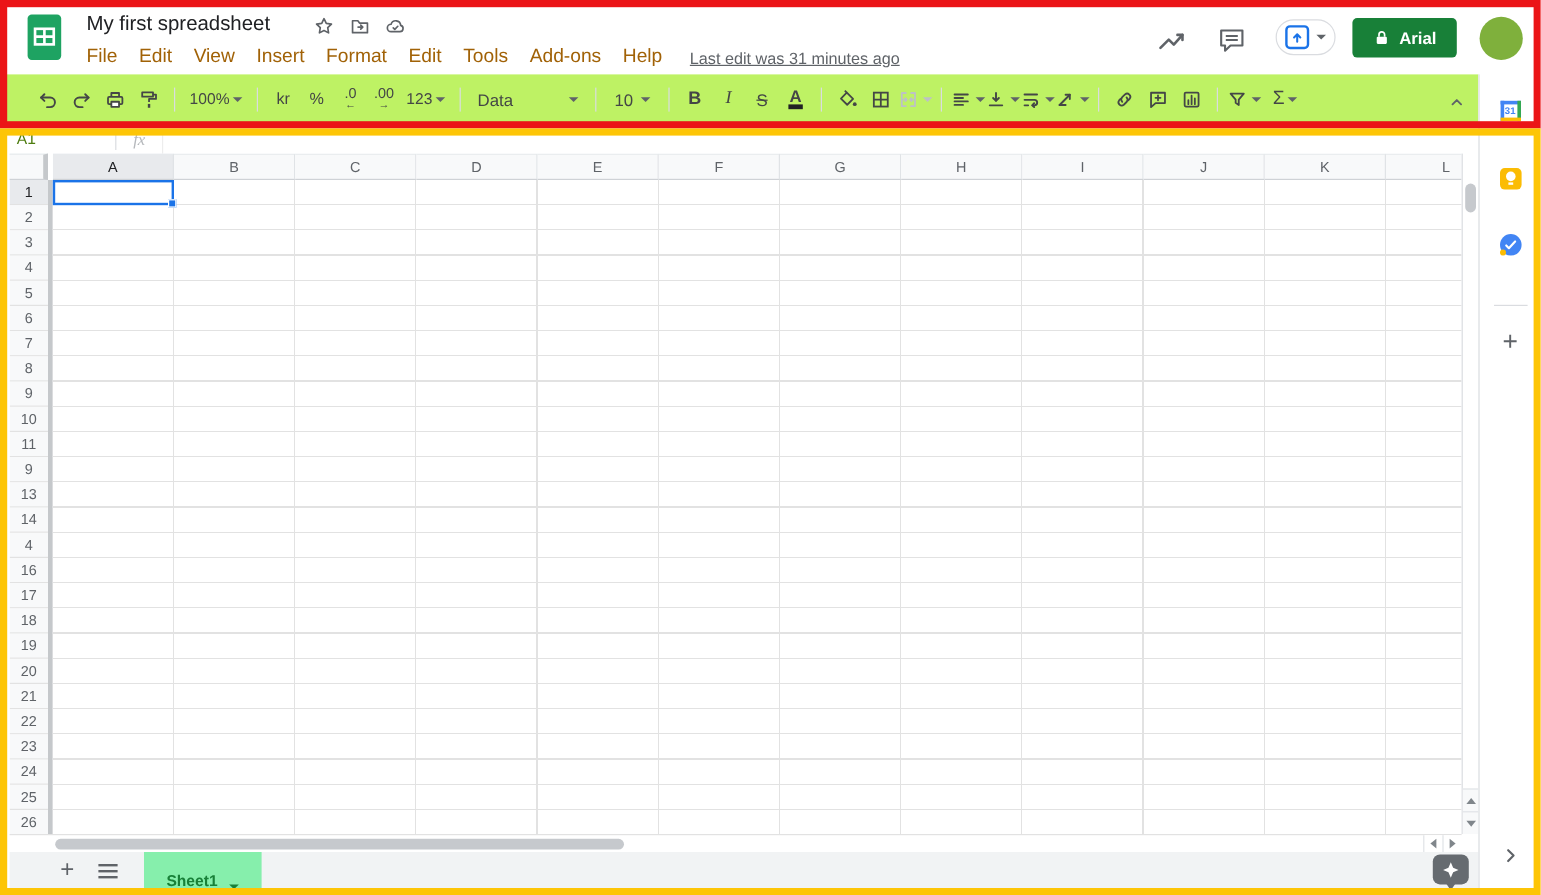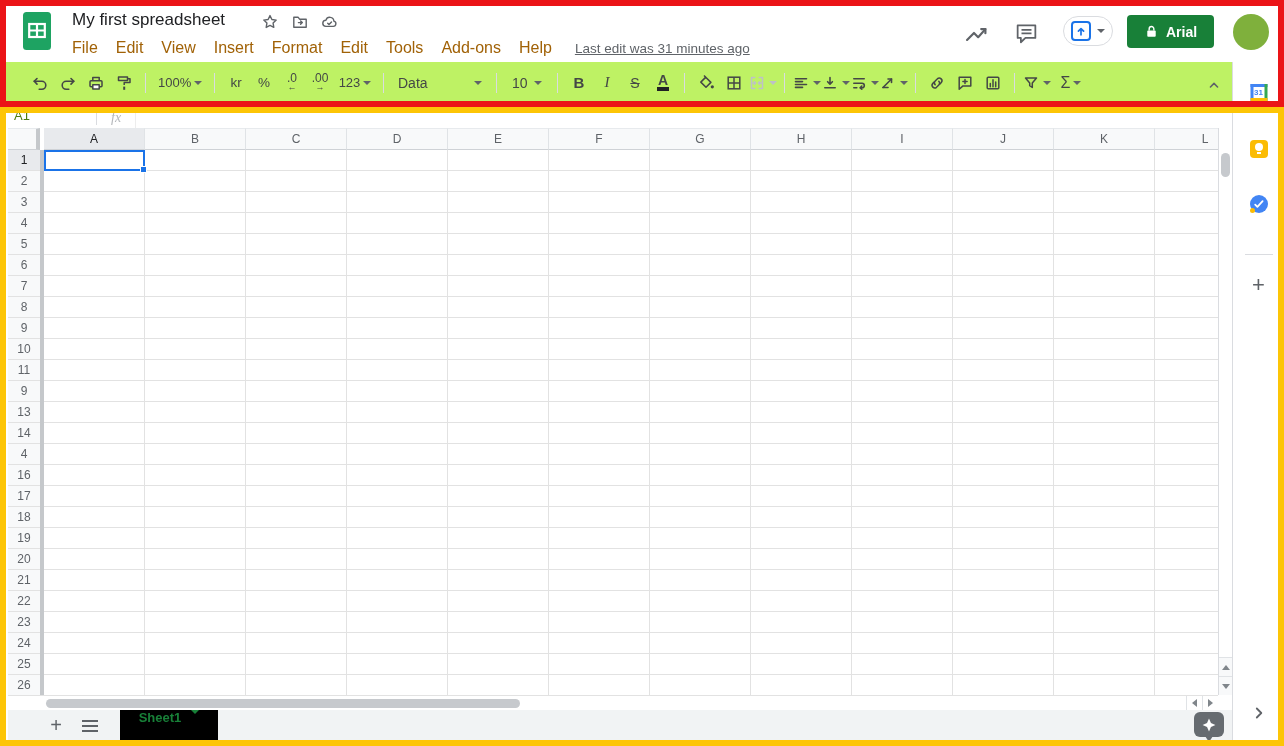--- a/index.html
+++ b/index.html
@@ -100,21 +100,21 @@
   .h-left { left:1178px; } .h-right { left:1194px; }
 
   
   .bottombar { position:absolute; left:8px; top:710px; width:1224px; height:31px; background:#f1f3f4;
                display:flex; align-items:center; }
   .bb-btn { width:28px; height:28px; display:flex; align-items:center; justify-content:center; color:#444746; cursor:pointer; }
   .add-sheet { margin-left:34px; font-size:20px; color:#5f6368; }
   .all-sheets { margin-left:6px; }
   .hamb { width:16px; height:12px; border-top:2px solid #5f6368; border-bottom:2px solid #5f6368; position:relative; }
   .hamb::after { content:""; position:absolute; left:0; top:3px; width:16px; height:2px; background:#5f6368; }
-  .sheet-tab { margin-left:16px; height:31px; min-width:98px; background:#000000; display:flex; align-items:flex-start;
+  .sheet-tab { margin-left:16px; height:31px; min-width:98px; background:#86efac; display:flex; align-items:flex-end;
                justify-content:center; gap:7px; font-size:13px; font-weight:bold; color:var(--tab-green); cursor:pointer; padding:0 12px; }
   .explore { position:absolute; left:1194px; top:712px; width:30px; height:25px; border-radius:6px;
              background:var(--explore-gray); display:flex; align-items:center; justify-content:center; cursor:pointer; }
   .explore::after { content:""; position:absolute; left:11px; bottom:-5px; border-left:4px solid transparent;
                     border-right:4px solid transparent; border-top:6px solid var(--explore-gray); }
 
   
   .side-rail { position:absolute; left:1232px; top:62px; width:52px; height:684px; background:#fff; border-left:1px solid #dadce0; }
   .rail-item { position:absolute; left:50%; transform:translateX(-50%); cursor:pointer; }
   .cal { top:22px; width:17px; height:17px; position:absolute; background:#fff; }

